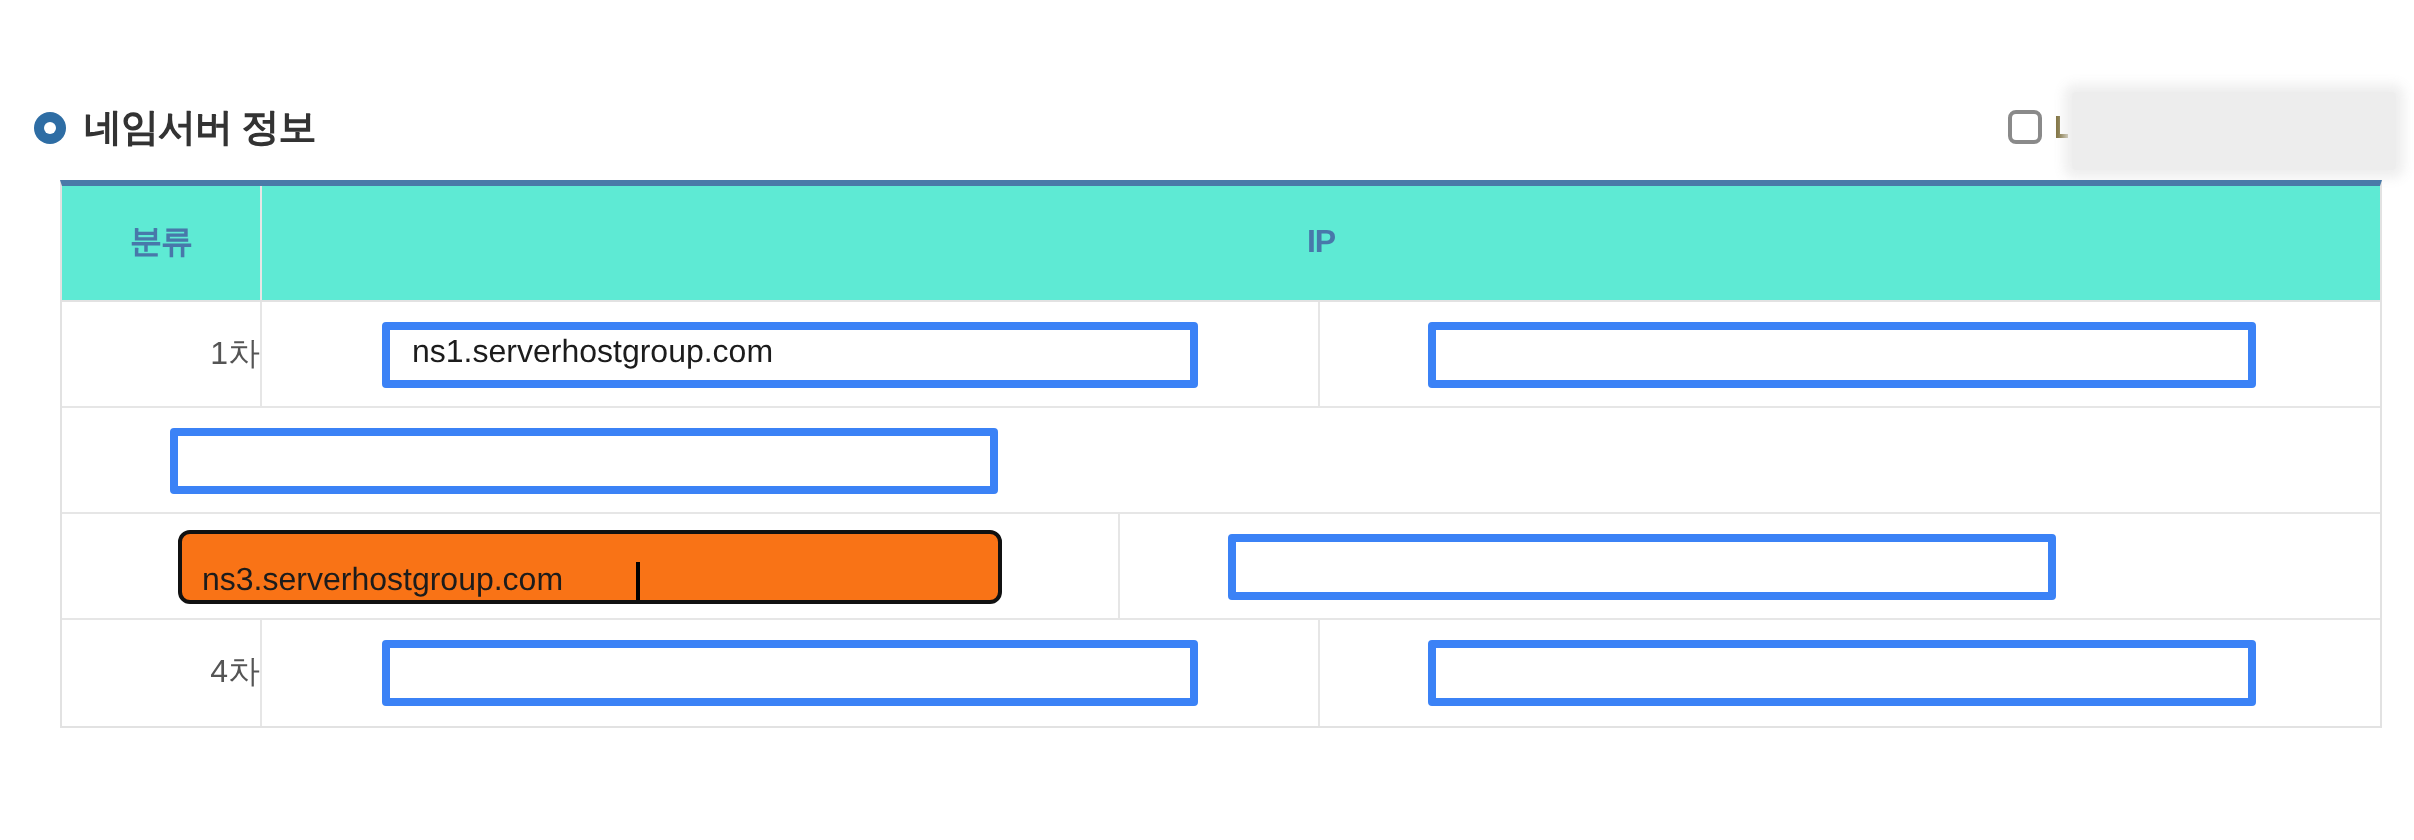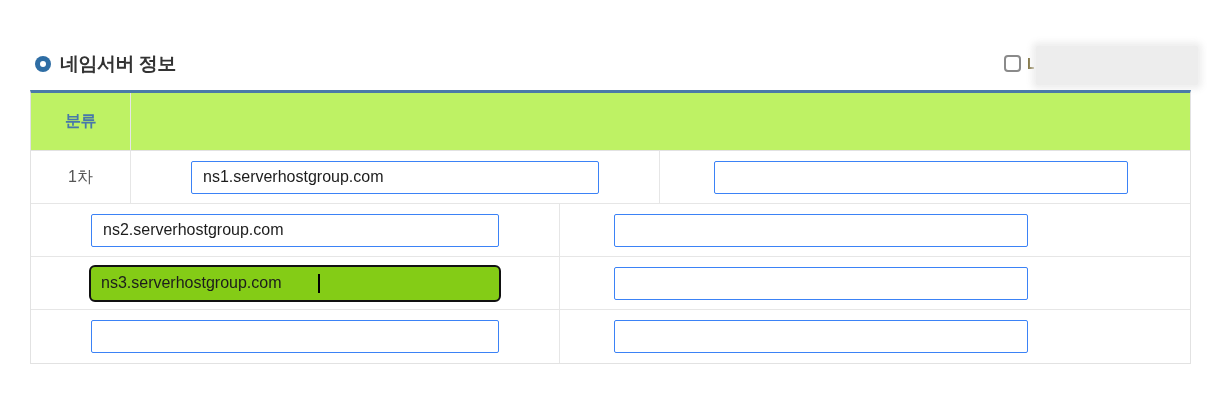--- a/index.html
+++ b/index.html
@@ -7,21 +7,21 @@
   body {
     position: relative;
     background: #ffffff;
     font-family: "Liberation Sans", "DejaVu Sans", sans-serif;
     overflow: hidden;
   }
 
   
   .section-header {
     position: absolute;
-    left: 35px; top: 51px;
+    left: 17px; top: 51px;
     display: flex; align-items: center; gap: 9px;
   }
   .bullet-icon {
     width: 16px; height: 16px;
     border-radius: 50%;
     background: #2e6da4;
     position: relative;
     flex: 0 0 auto;
   }
   .bullet-icon::after {
@@ -87,30 +87,30 @@
   .t-row {
     display: flex;
     width: 100%;
     height: 53px;
     border-bottom: 1px solid #e6e6e6;
     background: #ffffff;
   }
   .t-row:last-child { border-bottom: none; }
   .t-row.t-head {
     height: 58px;
-    background: #bef264;
+    background: #5eead4;
     border-bottom: 1px solid #e2e2e2;
   }
   .cell {
     display: flex;
     align-items: center;
   }
   .col-cat {
     width: 100px;
-    justify-content: center;
+    justify-content: flex-end;
     border-right: 1px solid #e6e6e6;
   }
   .col-host {
     width: 529px;
     border-right: 1px solid #e6e6e6;
     padding-left: 60px;
   }
   .col-ip {
     flex: 1;
     padding-left: 54px;
@@ -125,43 +125,43 @@
   }
   .row-label {
     font-size: 16px;
     color: #555555;
   }
 
   
   .text-input {
     width: 408px;
     height: 33px;
-    border: 1px solid #3b82f6;
+    border: 4px solid #3b82f6;
     border-radius: 2px;
     padding: 0 11px;
     font-family: "Liberation Sans", "DejaVu Sans", sans-serif;
     font-size: 16px;
     color: #1c1c1c;
     background: #ffffff;
     outline: none;
   }
   .col-ip .text-input { width: 414px; }
 
   .text-input-focused {
     display: flex;
-    align-items: center;
+    align-items: flex-end;
     width: 412px;
     height: 37px;
     margin-left: -2px;
     border: 2px solid #111111;
     border-radius: 6px;
     padding: 0 10px;
     font-size: 16px;
     color: #1c1c1c;
-    background: #84cc16;
+    background: #f97316;
     cursor: text;
     white-space: nowrap;
     overflow: hidden;
     gap: 35px;
   }
   .caret {
     display: inline-block;
     width: 2px;
     height: 19px;
     background: #000000;
@@ -180,56 +180,57 @@
 <div class="topbar-right">
   <input type="checkbox" class="redact-checkbox" style="">
   <span class="partial-glyph"></span>
   <span class="redacted-label"></span>
 </div>
 
 <div class="ns-table">
 
   <div class="t-row t-head">
     <div class="cell col-cat">분류</div>
+    <div class="cell col-ip">IP</div>
   </div>
 
   <div class="t-row">
     <div class="cell col-cat">
         <span class="row-label">1차</span>
       </div>
     <div class="cell col-host">
       <input type="text" class="text-input" value="ns1.serverhostgroup.com" style="">
     </div>
     <div class="cell col-ip">
       <input type="text" class="text-input" value="" style="">
     </div>
   </div>
 
   <div class="t-row">
-    <div class="cell col-host">
-      <input type="text" class="text-input" value="ns2.serverhostgroup.com" style="">
-    </div>
     <div class="cell col-ip">
       <input type="text" class="text-input" value="" style="">
     </div>
   </div>
 
   <div class="t-row">
     <div class="cell col-host">
       <div class="text-input-focused">
         <span>ns3.serverhostgroup.com</span>
         <span class="caret"></span>
       </div>
     </div>
     <div class="cell col-ip">
       <input type="text" class="text-input" value="" style="">
     </div>
   </div>
 
   <div class="t-row">
+    <div class="cell col-cat">
+        <span class="row-label">4차</span>
+      </div>
     <div class="cell col-host">
       <input type="text" class="text-input" value="" style="">
     </div>
     <div class="cell col-ip">
       <input type="text" class="text-input" value="" style="">
     </div>
   </div>
 
 </div>
 

